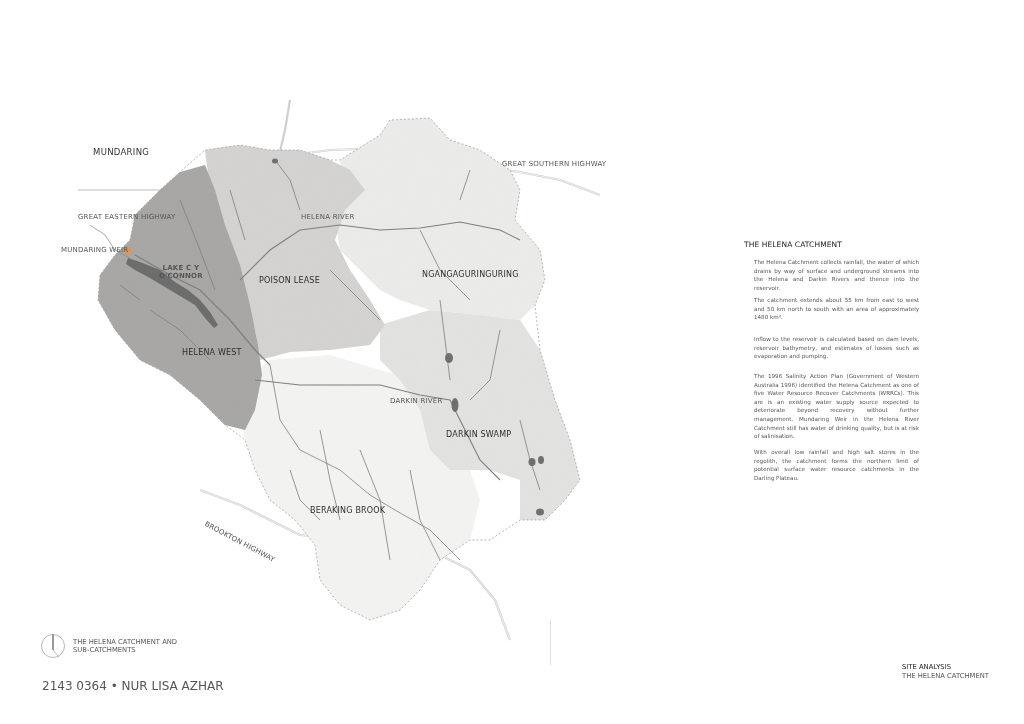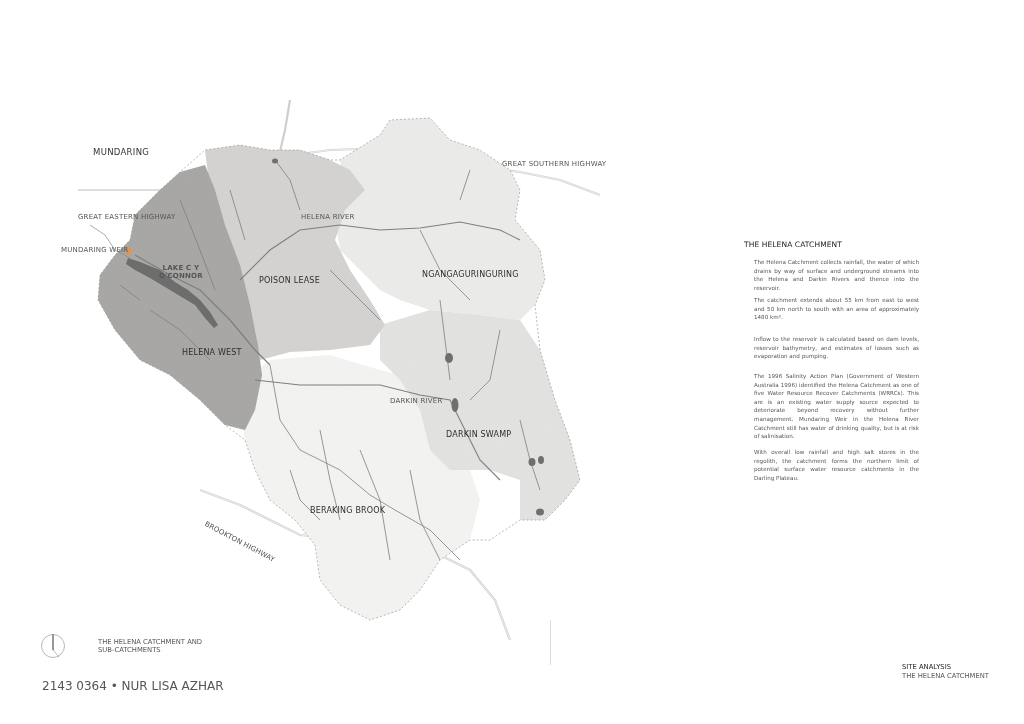--- a/index.html
+++ b/index.html
@@ -4,21 +4,21 @@
 <style>
   html,body{margin:0;padding:0;}
   body{width:1024px;height:724px;background:#ffffff;position:relative;overflow:hidden;font-family:"Liberation Sans",sans-serif;color:#444;}
   .abs{position:absolute;}
   .map{position:absolute;left:0;top:0;width:1024px;height:724px;}
   .lbl{position:absolute;font-family:"DejaVu Sans",sans-serif;font-size:7px;letter-spacing:0.2px;color:#555;white-space:nowrap;}
   .lbl.big{font-size:8.5px;color:#333;letter-spacing:0.3px;padding-left:26px;}
   .lbl.sub{font-size:8px;color:#2e2e2e;}
   .title{position:absolute;left:744px;top:240px;font-family:"DejaVu Sans",sans-serif;font-size:7.5px;color:#222;letter-spacing:0.1px;}
   .para{position:absolute;left:754px;width:165px;font-family:"DejaVu Sans",sans-serif;font-size:5.6px;line-height:8.6px;color:#555;text-align:justify;margin:0;}
-  .legend-text{position:absolute;left:73px;top:638px;font-family:"DejaVu Sans",sans-serif;font-size:6.8px;line-height:8px;color:#555;width:130px;margin-left:25px;}
+  .legend-text{position:absolute;left:73px;top:638px;font-family:"DejaVu Sans",sans-serif;font-size:6.8px;line-height:8px;color:#555;width:130px;}
   .footer-left{position:absolute;left:42px;top:679px;font-family:"DejaVu Sans",sans-serif;font-size:12px;color:#555;}
   .footer-right{position:absolute;left:902px;top:663px;font-family:"DejaVu Sans",sans-serif;font-size:6.8px;line-height:8.5px;color:#555;}
   .footer-right .b{color:#222;}
   .divider{position:absolute;left:550px;top:620px;width:1px;height:45px;background:#ddd;}
 </style>
 </head>
 <body>
 
 <svg class="map" viewBox="0 0 1024 724" xmlns="http://www.w3.org/2000/svg">
   <defs>

